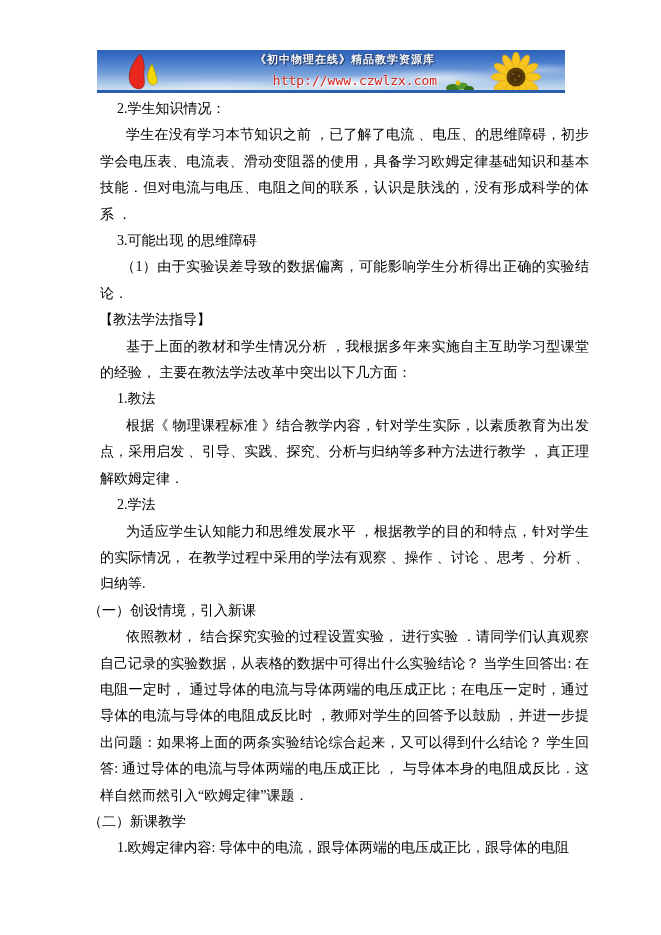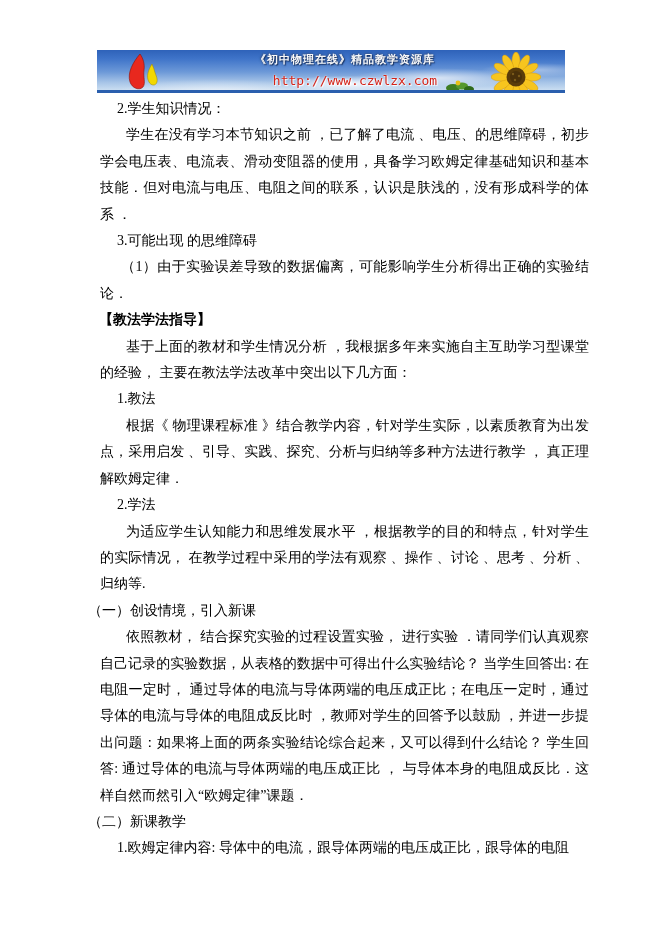--- a/index.html
+++ b/index.html
@@ -34,21 +34,21 @@
   .banner-plant{position:absolute;left:348px;top:29px;}
   
   .content{
     position:absolute;left:100px;top:96px;width:489px;
     font-size:14px;line-height:26.4px;
   }
   .content p{margin:0;text-align:justify;word-break:break-all;}
   .content p.num{text-indent:17px;}
   .content p.para{text-indent:26px;}
   .content p.sub{text-indent:21px;}
-  .content p.heading{font-weight:bold;text-indent:-1px;}
+  .content p.heading{font-weight:normal;text-indent:-1px;}
   .content p.plain{text-indent:-12px;}
 </style>
 </head>
 <body>
 
 <div class="page">
 
   <div class="banner">
     <span class="banner-logo">
       <svg width="46" height="38" viewBox="0 0 46 38" aria-hidden="true">

